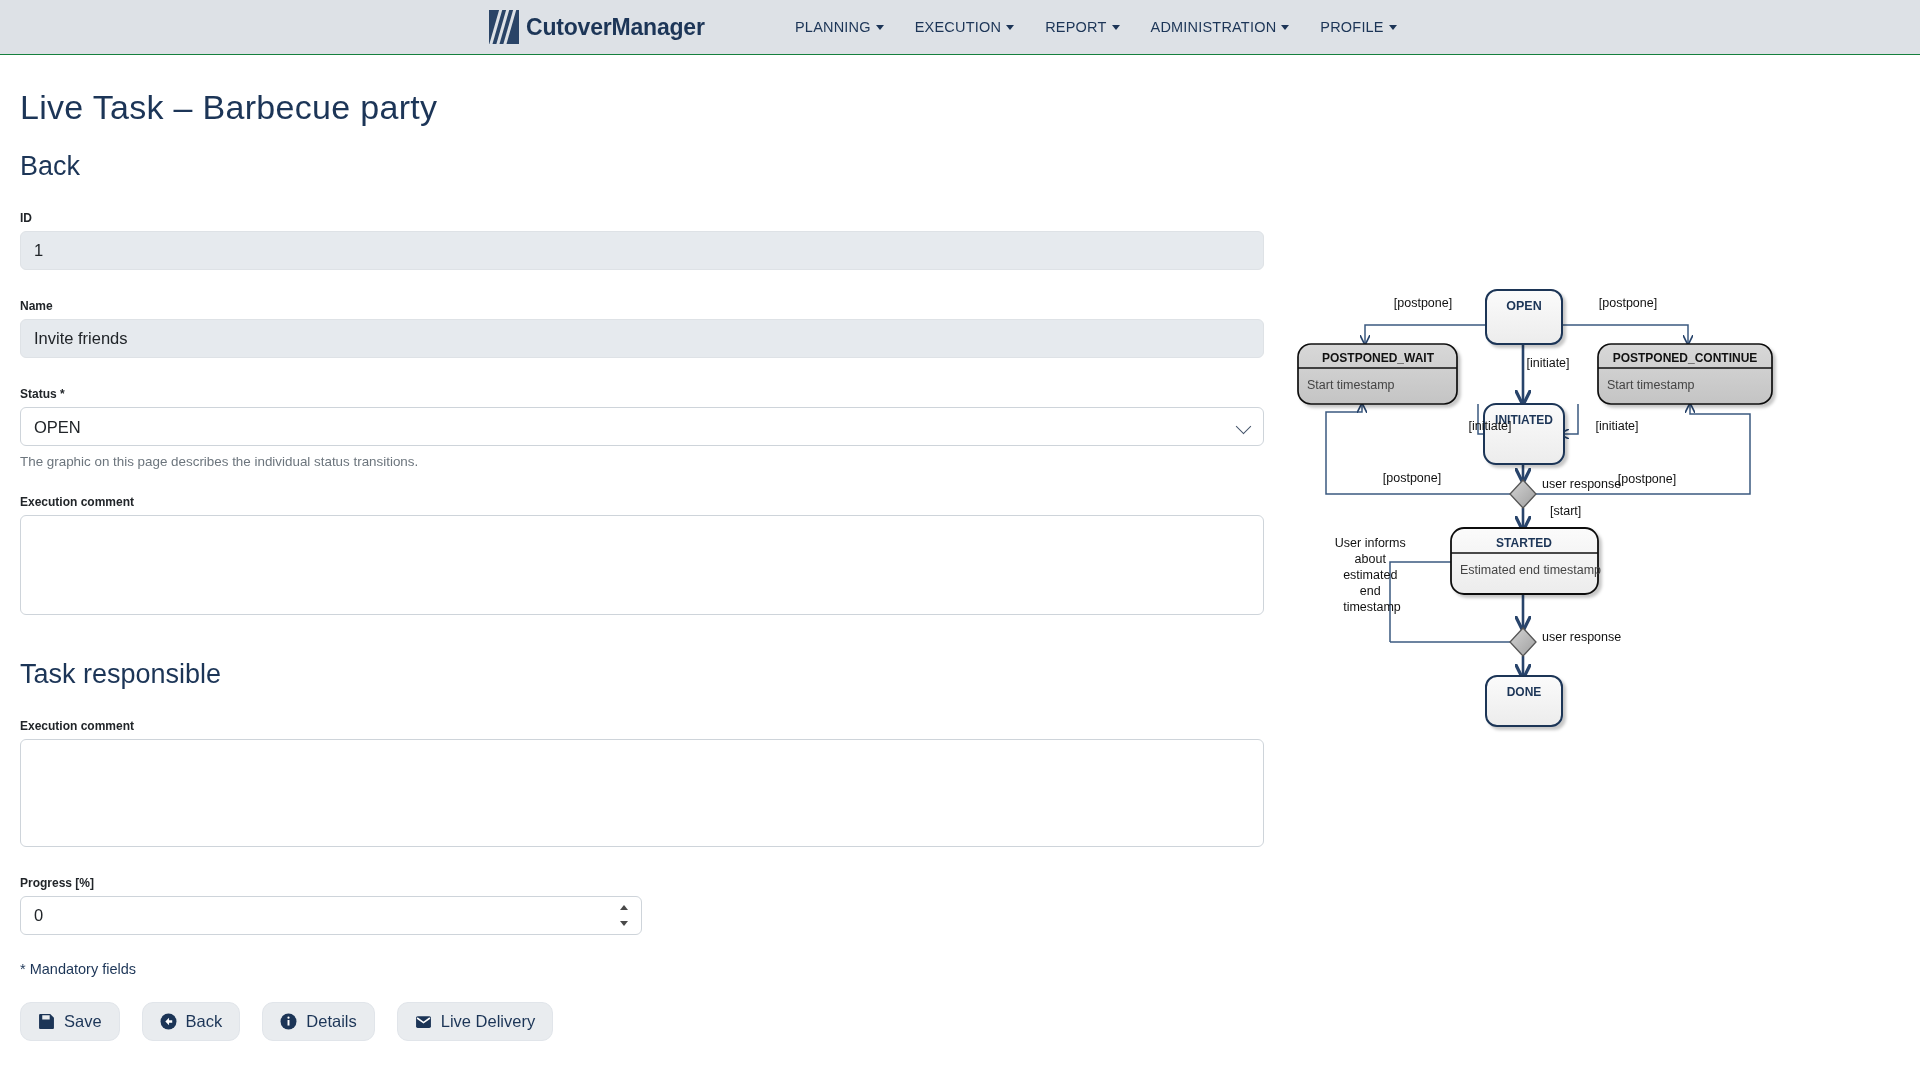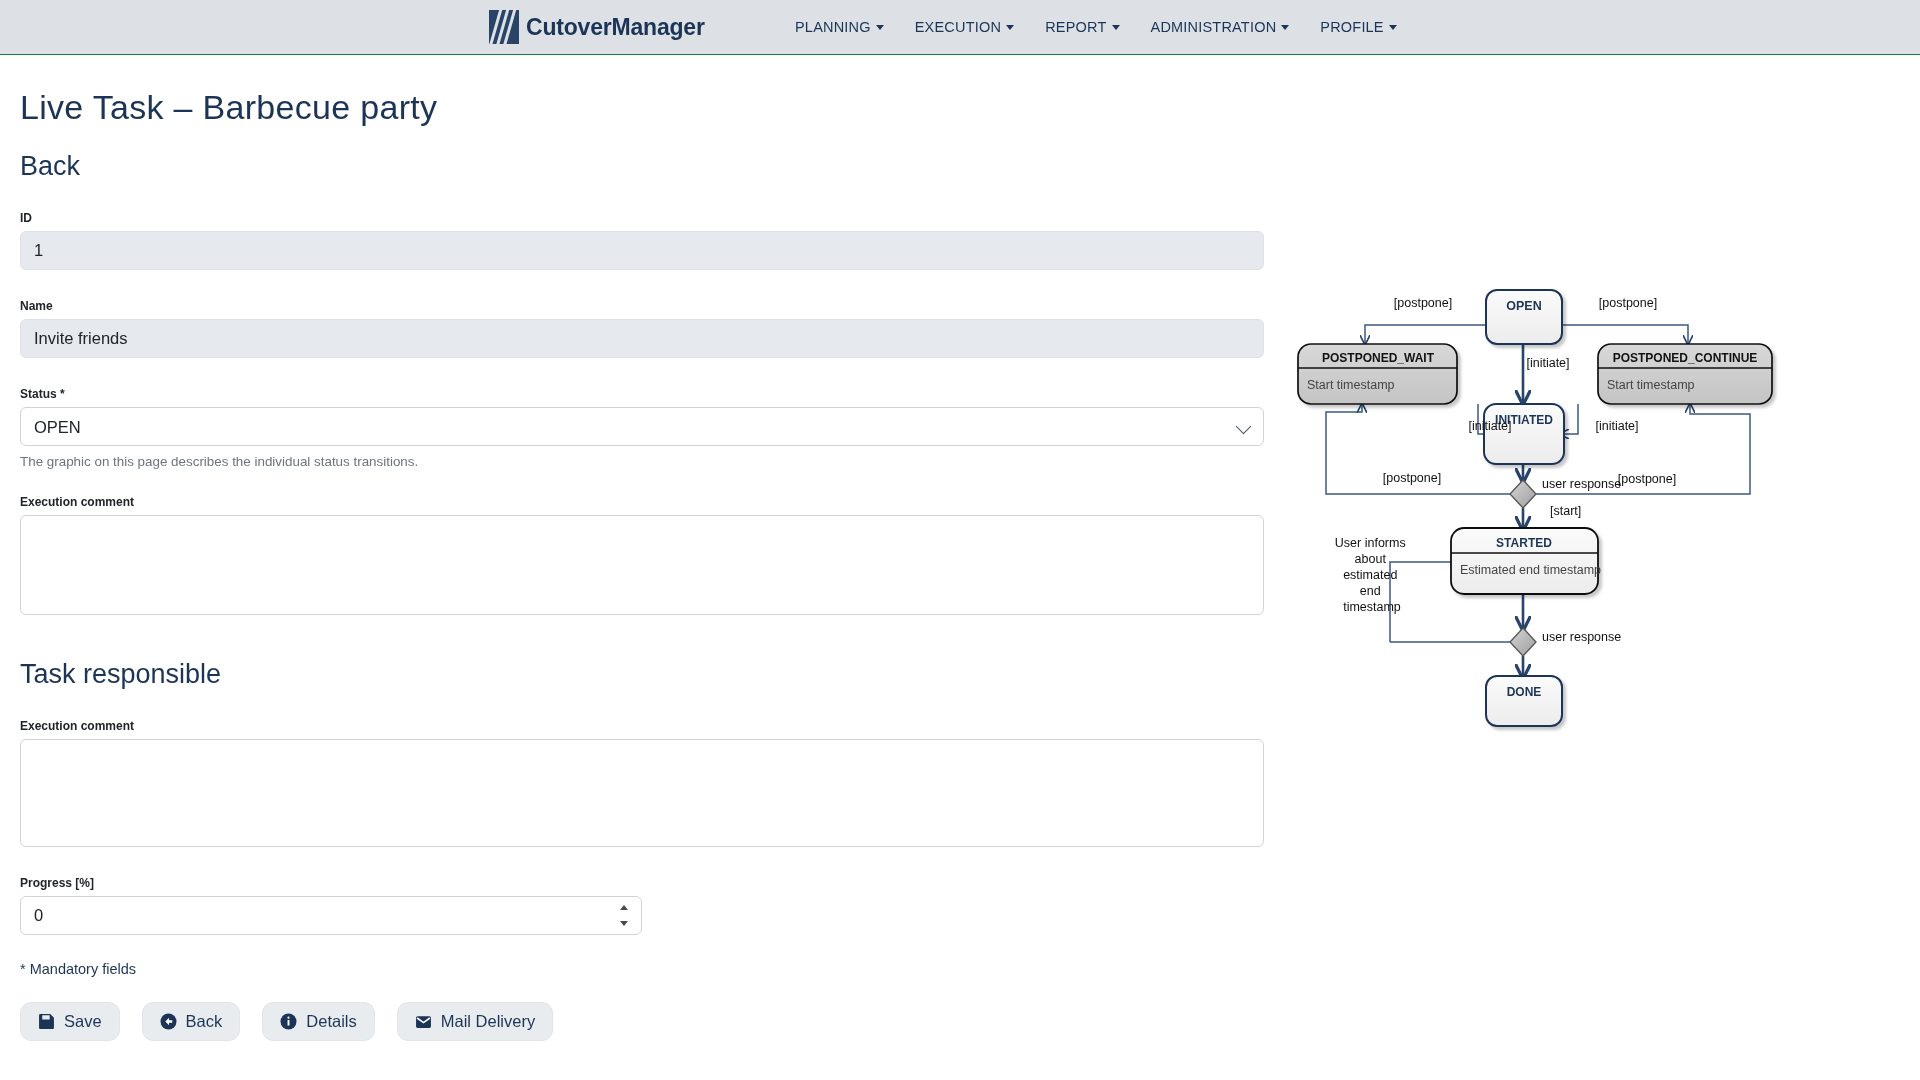--- a/index.html
+++ b/index.html
@@ -270,21 +270,21 @@
             <rect x="7.1" y="6.6" width="1.8" height="5.2" fill="#ffffff"></rect>
             <circle cx="8" cy="4.4" r="1.05" fill="#ffffff"></circle>
           </svg>
           <span>Details</span>
         </div>
         <div class="btn">
           <svg width="17" height="17" viewBox="0 0 16 16">
             <rect x="1" y="3" width="14" height="11" rx="1.5" fill="#1c3557"></rect>
             <path d="M2 4.7l6 4.3 6-4.3" stroke="#ffffff" stroke-width="1.5" fill="none"></path>
           </svg>
-          <span>Mail Delivery</span>
+          <span>Live Delivery</span>
         </div>
       </div>
 
     </div>
   </div>
 
   <div class="diagram">
     <svg width="600" height="520" viewBox="0 0 600 520">
       <defs>
         <marker id="ah" viewBox="0 0 10 10" refX="9" refY="5" markerWidth="7" markerHeight="7" orient="auto-start-reverse">

